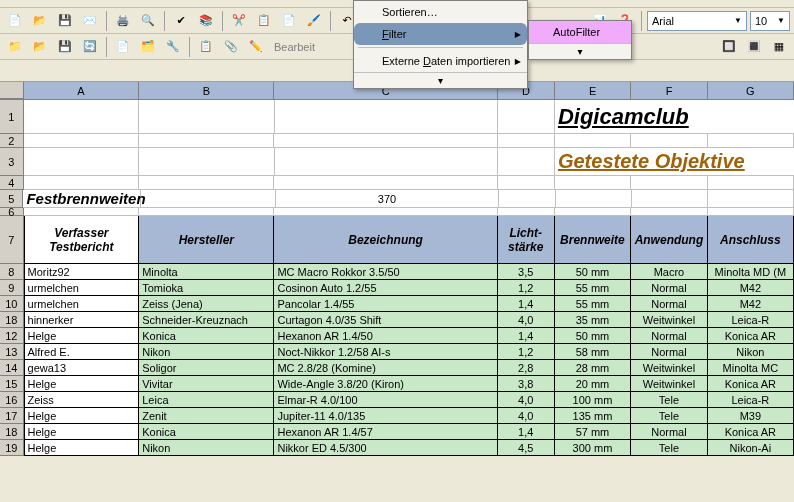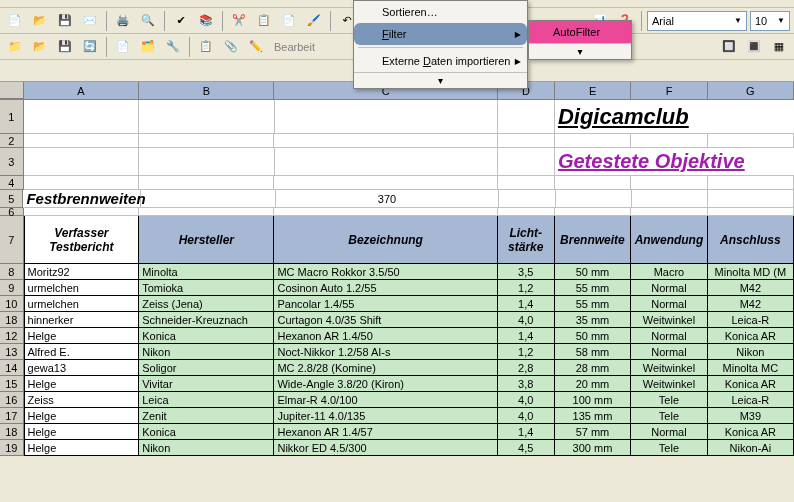--- a/index.html
+++ b/index.html
@@ -18,21 +18,21 @@
   .dropdown-menu { position: absolute; top: 0; left: 353px; width: 175px; background: #f4f3ee; border: 1px solid #808080; box-shadow: 2px 2px 4px rgba(0,0,0,0.3); z-index: 100; }
   .dropdown-menu .menu-item { height: 22px; display: flex; align-items: center; padding: 0 8px 0 28px; font-size: 11px; cursor: default; position: relative; border-radius: 6px; }
   .dropdown-menu .menu-item.has-sub::after { content: "▶"; position: absolute; right: 6px; font-size: 8px; }
   .dropdown-menu .menu-item.highlighted { background: #7a96b8; color: #000; }
   .dropdown-menu .menu-expand { text-align: center; padding: 2px 0; font-size: 10px; border-top: 1px solid #c0c0c0; }
   .dropdown-menu .menu-sep { height: 1px; background: #c0c0c0; margin: 2px 4px; }
   .dropdown-menu .underline { text-decoration: underline; }
 
   .submenu { position: absolute; top: 20px; left: 528px; width: 104px; background: #f4f3ee; border: 1px solid #808080; box-shadow: 2px 2px 4px rgba(0,0,0,0.3); z-index: 101; }
   .submenu .menu-item { height: 22px; display: flex; align-items: center; padding: 0 8px 0 24px; font-size: 11px; cursor: default; }
-  .submenu .menu-item.highlighted { background: #ec4899; color: #000; }
+  .submenu .menu-item.highlighted { background: #f0abfc; color: #000; }
 
   .cellref-bar { background: #ece9d8; height: 22px; display: flex; align-items: center; border-bottom: 1px solid #a0a0a0; flex-direction: column; }
   .cellref-box { width: 98px; height: 18px; border: 1px solid #7f9db9; background: #fff; margin-left: 10px; display: flex; align-items: center; padding: 0 4px; font-size: 11px; justify-content: space-between; }
   .fx-label { margin-left: 2px; font-style: italic; font-size: 17px; font-family: 'Times New Roman', serif; }
   .formula-txt { margin-left: 6px; font-size: 11px; }
 
   .sheet { position: relative; background: #fff; }
   .colheaders { display: flex; background: #a6b8d4; height: 18px; border-bottom: 1px solid #808080; }
   .colheaders .corner { width: 24px; background: #d4d0c8; border-right: 1px solid #808080; border-bottom: 1px solid #808080; }
   .colheaders .ch { border-right: 1px solid #808080; text-align: center; font-size: 11px; line-height: 18px; background: #a6b8d4; color: #000; }
@@ -43,21 +43,21 @@
   .row1 { height: 34px; }
   .row2 { height: 14px; }
   .row3 { height: 28px; }
   .row4 { height: 14px; }
   .row5 { height: 18px; }
   .row6 { height: 8px; }
   .row7 { height: 48px; }
   .rowd { height: 16px; }
 
   .title1 { font-size: 22px; font-weight: bold; font-style: italic; text-decoration: underline; }
-  .title2 { font-size: 20px; font-weight: bold; font-style: italic; text-decoration: underline; color: #a21caf; }
+  .title2 { font-size: 20px; font-weight: bold; font-style: italic; text-decoration: underline; color: #a16207; }
   .subtitle { font-size: 15px; font-weight: bold; font-style: italic; }
 
   .hdrcell { background: #a6b8d4; border-right: 1px solid #000; border-bottom: 1px solid #000; font-weight: bold; font-style: italic; text-align: center; justify-content: center; font-size: 12px; }
   .datacell { background: #c8e8c8; border-right: 1px solid #000; border-bottom: 1px solid #000; }
   .hdrcell.first, .datacell.first { background: #fff; border-left: 1px solid #000; }
 
   .cA { width: 118px; }
   .cB { width: 138px; }
   .cC { width: 228px; }
   .cD { width: 58px; }

